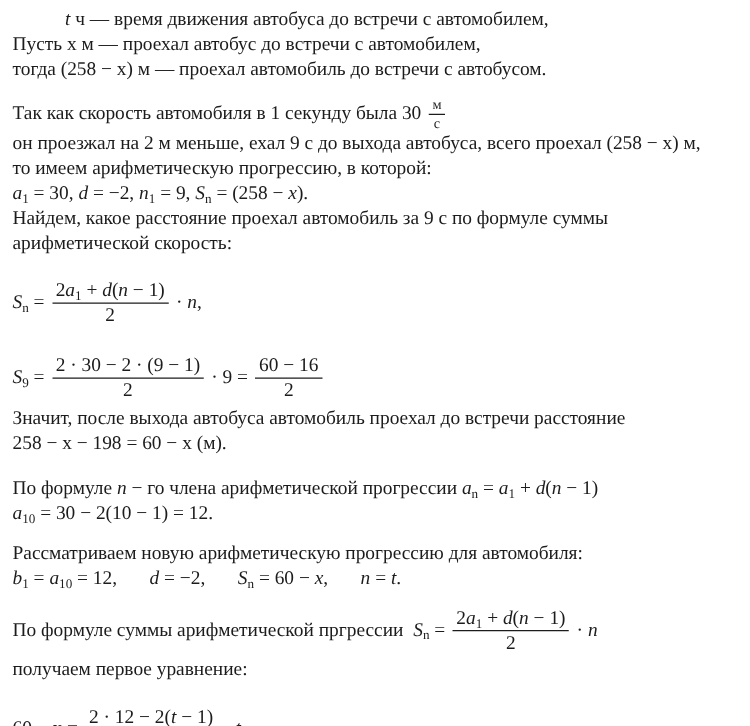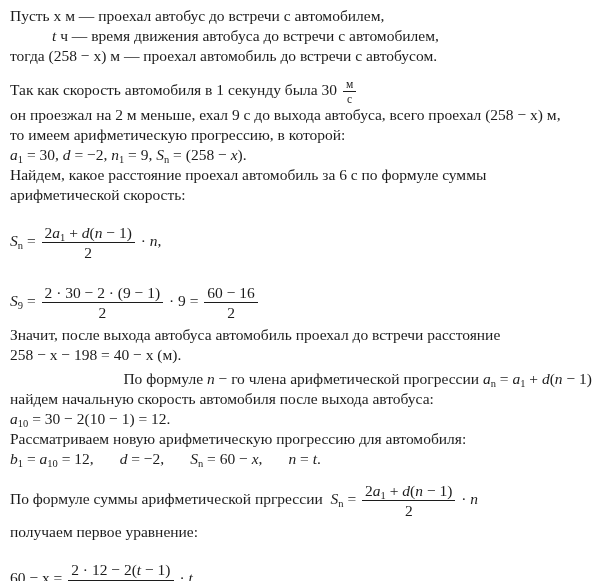--- a/index.html
+++ b/index.html
@@ -20,35 +20,34 @@
   }
   .frac .num{display:block;border-bottom:1px solid #1c1c1c;padding:0 3px 1px 3px;}
   .frac .den{display:block;padding-top:1px;}
   .frac.sm{font-size:11.5px;line-height:1.05;}
   .sp{display:inline-block;}
 </style>
 </head>
 <body>
 
 <div id="doc">
+    <div class="line" style="padding-left: 42px;"><span class="it">t</span><span> ч — время движения автобуса до встречи с автомобилем,</span></div>
     <div class="line"><span>Пусть х м — проехал автобус до встречи с автомобилем,</span></div>
-    <div class="line" style="padding-left: 42px;"><span class="it">t</span><span> ч — время движения автобуса до встречи с автомобилем,</span></div>
     <div class="line"><span>тогда (258 − х) м — проехал автомобиль до встречи с автобусом.</span></div>
     <div class="line" style="margin-top: 12px;"><span>Так как скорость автомобиля в 1 секунду была 30 </span><span class="frac sm"><span class="num"><span>м</span></span><span class="den"><span>с</span></span></span></div>
     <div class="line"><span>он проезжал на 2 м меньше, ехал 9 с до выхода автобуса, всего проехал (258 − х) м,</span></div>
     <div class="line"><span> то имеем арифметическую прогрессию, в которой:</span></div>
     <div class="line"><span class="it">a</span><sub>1</sub><span> = 30, </span><span class="it">d</span><span> = −2, </span><span class="it">n</span><sub>1</sub><span> = 9, </span><span class="it">S</span><sub>n</sub><span> = (258 − </span><span class="it">x</span><span>).</span></div>
-    <div class="line"><span>Найдем, какое расстояние проехал автомобиль за 6 с по формуле суммы</span></div>
+    <div class="line"><span>Найдем, какое расстояние проехал автомобиль за 9 с по формуле суммы</span></div>
     <div class="line"><span>арифметической скорость:</span></div>
     <div class="line tall"><span class="it">S</span><sub>n</sub><span> = </span><span class="frac"><span class="num"><span>2</span><span class="it">a</span><sub>1</sub><span> + </span><span class="it">d</span><span>(</span><span class="it">n</span><span> − 1)</span></span><span class="den"><span>2</span></span></span><span> · </span><span class="it">n</span><span>,</span></div>
     <div class="line tall"><span class="it">S</span><sub>9</sub><span> = </span><span class="frac"><span class="num"><span>2 · 30 − 2 · (9 − 1)</span></span><span class="den"><span>2</span></span></span><span> · 9 = </span><span class="frac"><span class="num"><span>60 − 16</span></span><span class="den"><span>2</span></span></span></div>
     <div class="line"><span>Значит, после выхода автобуса автомобиль проехал до встречи расстояние</span></div>
-    <div class="line"><span>258 − х − 198 = 40 − х (м).</span></div>
-    <div class="line" style="margin-top: 4px; text-align: right;"><span>По формуле </span><span class="it">n</span><span> − го члена арифметической прогрессии </span><span class="it">a</span><sub>n</sub><span> = </span><span class="it">a</span><sub>1</sub><span> + </span><span class="it">d</span><span>(</span><span class="it">n</span><span> − 1)</span></div>
-    <div class="line"><span>найдем начальную скорость автомобиля после выхода автобуса:</span></div>
+    <div class="line"><span>258 − х − 198 = 60 − х (м).</span></div>
+    <div class="line" style="margin-top: 16px;"><span>По формуле </span><span class="it">n</span><span> − го члена арифметической прогрессии </span><span class="it">a</span><sub>n</sub><span> = </span><span class="it">a</span><sub>1</sub><span> + </span><span class="it">d</span><span>(</span><span class="it">n</span><span> − 1)</span></div>
     <div class="line"><span class="it">a</span><sub>10</sub><span> = 30 − 2(10 − 1) = 12.</span></div>
-    <div class="line" style="margin-top: 0;"><span>Рассматриваем новую арифметическую прогрессию для автомобиля:</span></div>
+    <div class="line" style="margin-top: 12px;"><span>Рассматриваем новую арифметическую прогрессию для автомобиля:</span></div>
     <div class="line"><span class="it">b</span><sub>1</sub><span> = </span><span class="it">a</span><sub>10</sub><span> = 12,</span><span class="sp" style="width: 26px;"></span><span class="it">d</span><span> = −2,</span><span class="sp" style="width: 26px;"></span><span class="it">S</span><sub>n</sub><span> = 60 − </span><span class="it">x</span><span>,</span><span class="sp" style="width: 26px;"></span><span class="it">n</span><span> = </span><span class="it">t</span><span>.</span></div>
     <div class="line tall" style="margin-top: 10px;"><span>По формуле суммы арифметической пргрессии </span><span class="sp" style="width: 4px;"></span><span class="it">S</span><sub>n</sub><span> = </span><span class="frac"><span class="num"><span>2</span><span class="it">a</span><sub>1</sub><span> + </span><span class="it">d</span><span>(</span><span class="it">n</span><span> − 1)</span></span><span class="den"><span>2</span></span></span><span> · </span><span class="it">n</span></div>
     <div class="line"><span>получаем первое уравнение:</span></div>
     <div class="line tall"><span>60 − x = </span><span class="frac"><span class="num"><span>2 · 12 − 2(</span><span class="it">t</span><span> − 1)</span></span><span class="den"><span>2</span></span></span><span> · </span><span class="it">t</span><span>,</span></div>
     <div class="line"><span>60 − </span><span class="it">x</span><span> = (12 − </span><span class="it">t</span><span> + 1) · </span><span class="it">t</span><span>,</span></div>
   </div>
 
 </body></html>

